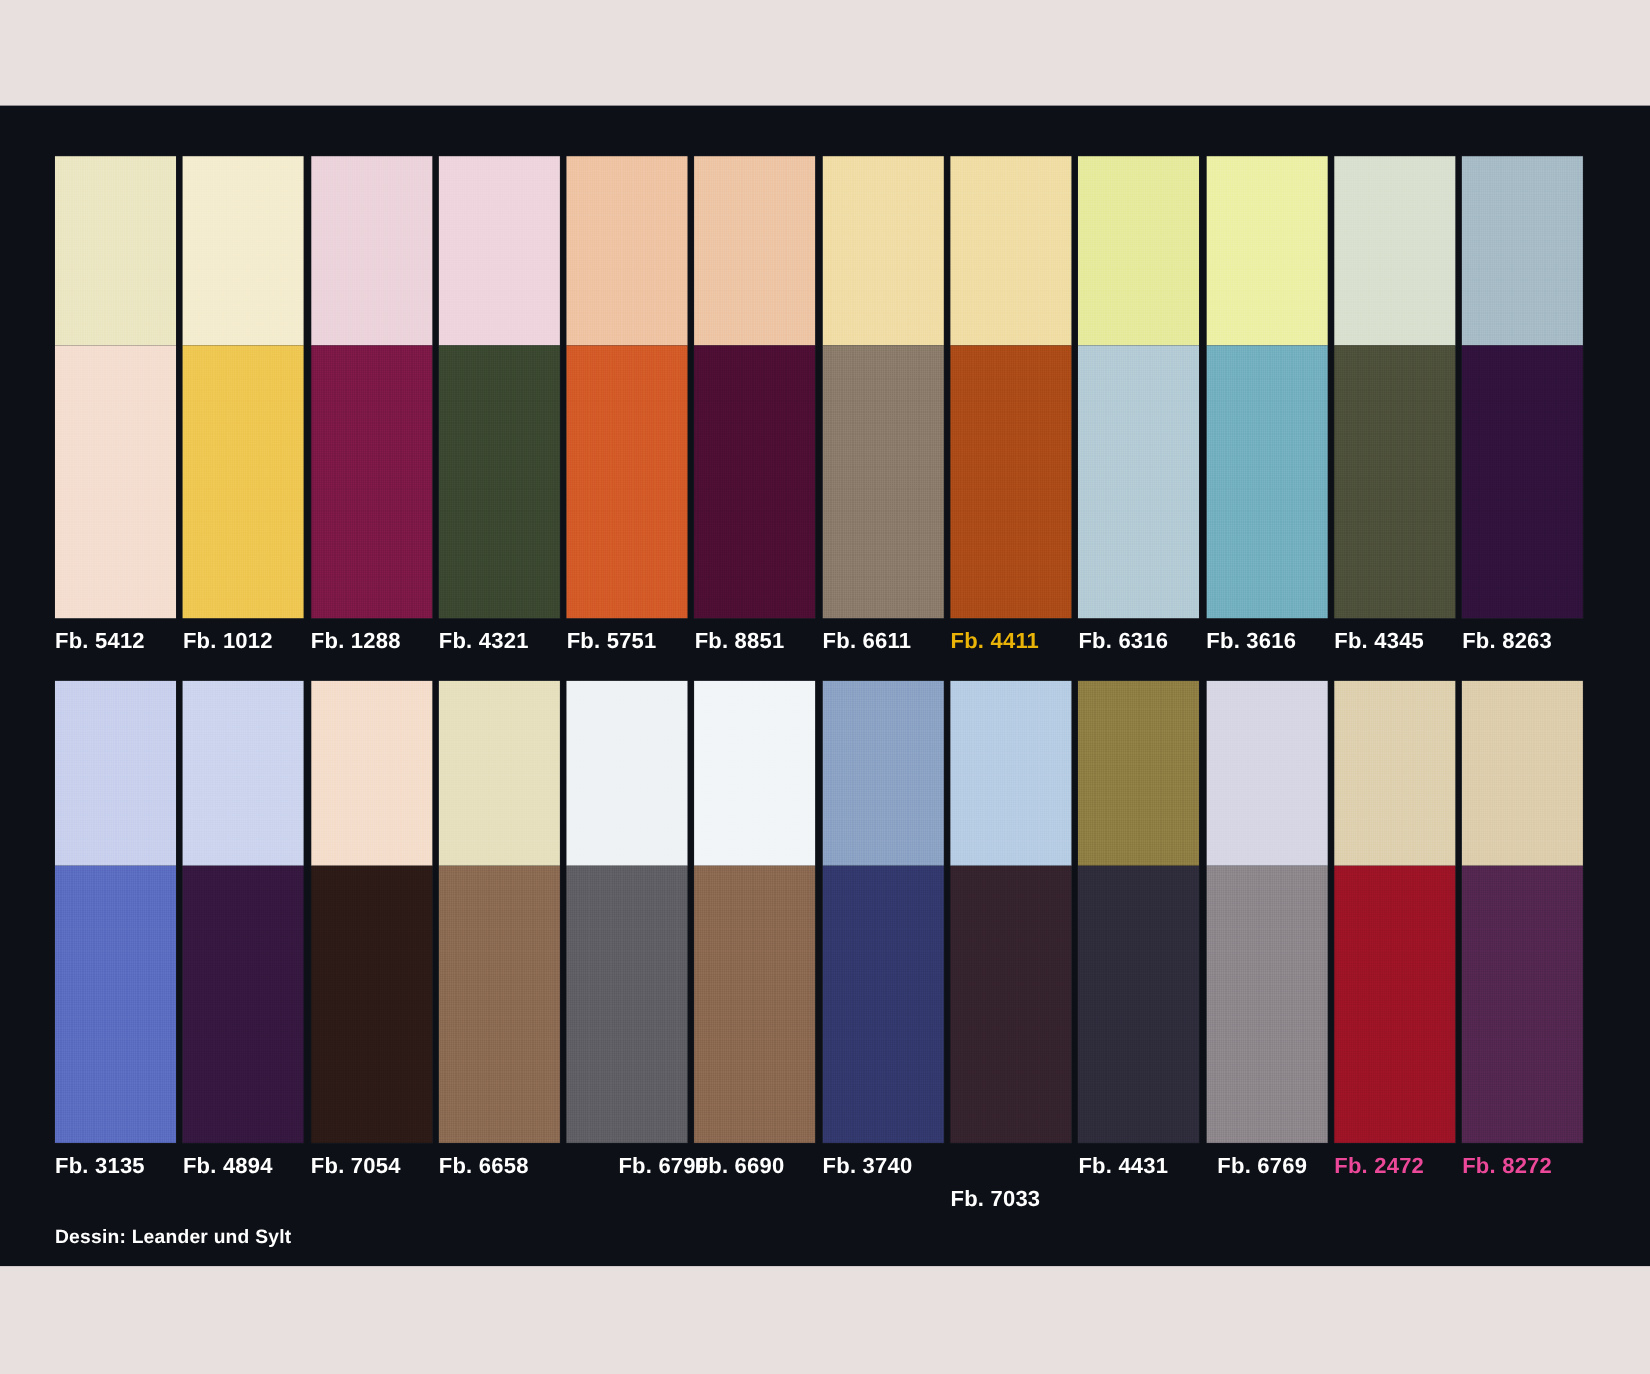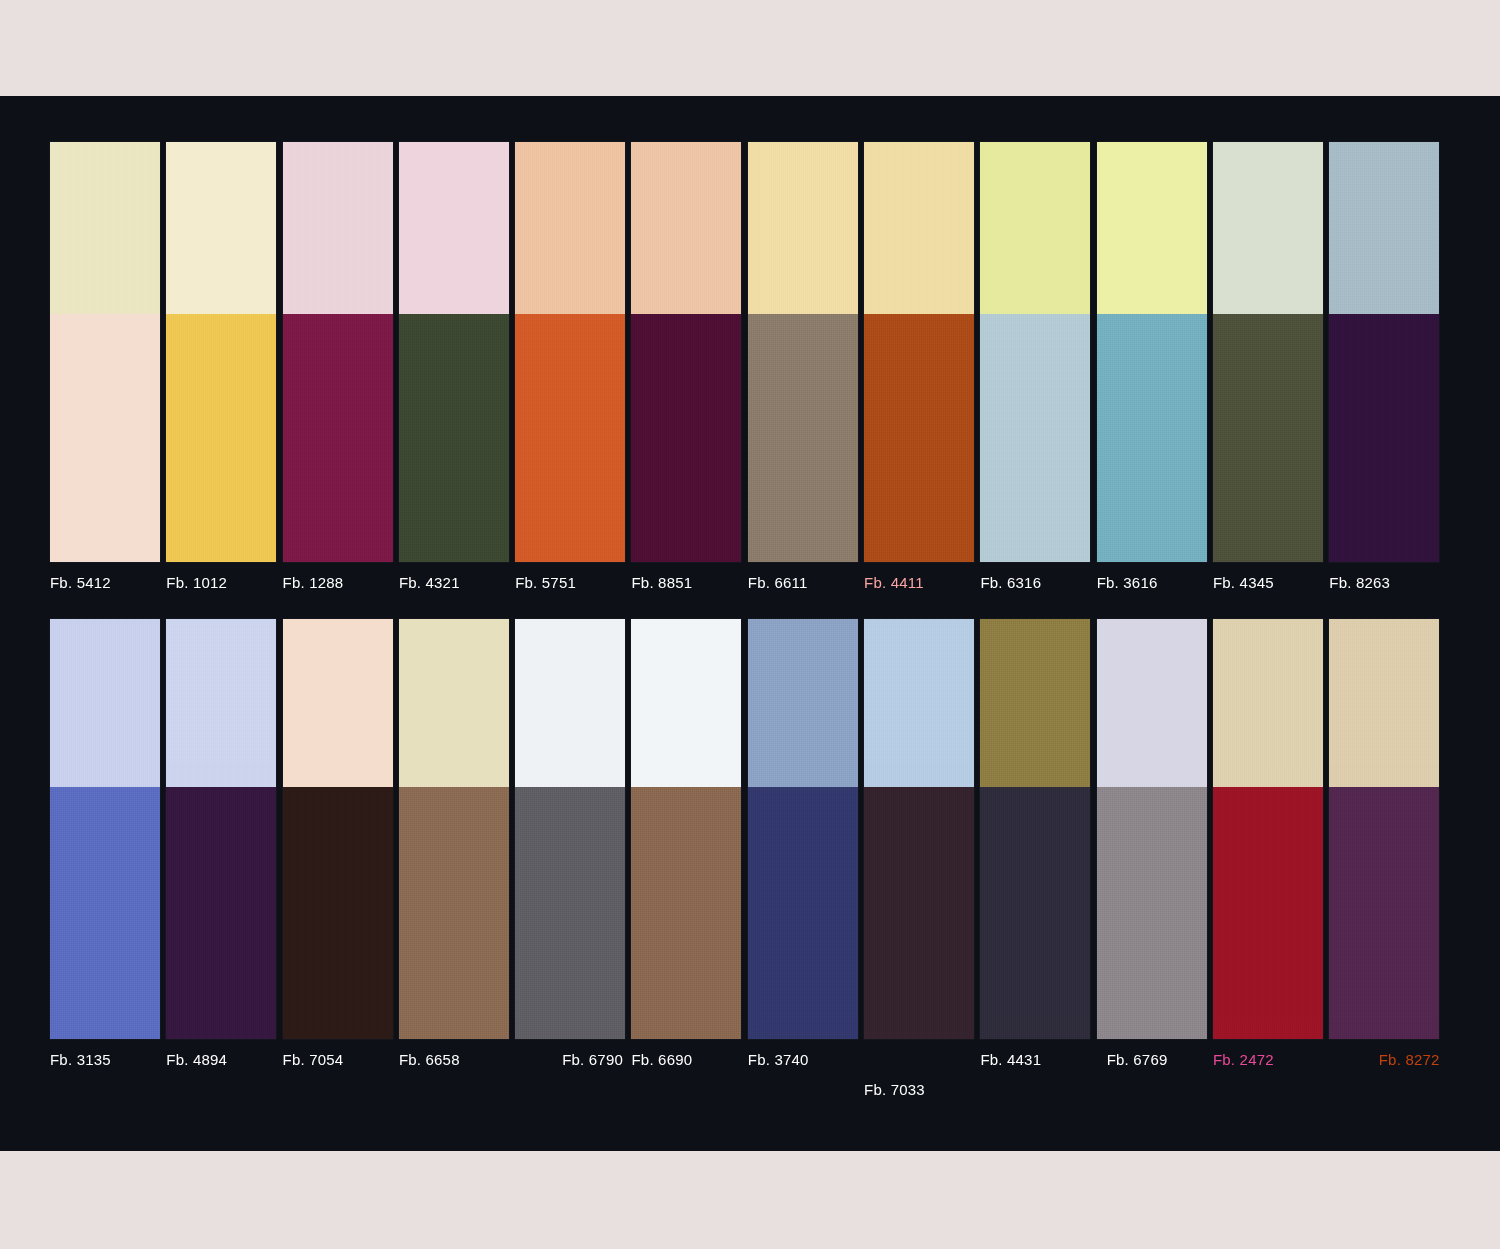--- a/index.html
+++ b/index.html
@@ -87,22 +87,22 @@
     margin-top: 11px;
   }
   .label-cell {
     width: 116.3px;
     box-sizing: border-box;
     padding-right: 6px;
   }
   .swatch-label {
     color: #ffffff;
     font-family: "Liberation Sans", sans-serif;
-    font-size: 15px;
-    font-weight: normal;
+    font-size: 20px;
+    font-weight: bold;
     letter-spacing: 0.2px;
     line-height: 20px;
     white-space: nowrap;
   }
 
   .row-gap { height: 26px; }
 
   .caption {
     color: #ffffff;
     font-family: "Liberation Sans", sans-serif;
@@ -213,21 +213,21 @@
         <div class="label-cell">
             <div class="swatch-label" style="color: rgb(255, 255, 255);">Fb. 5751</div>
           </div>
         <div class="label-cell">
             <div class="swatch-label" style="color: rgb(255, 255, 255);">Fb. 8851</div>
           </div>
         <div class="label-cell">
             <div class="swatch-label" style="color: rgb(255, 255, 255);">Fb. 6611</div>
           </div>
         <div class="label-cell">
-            <div class="swatch-label" style="color: #fca5a5;">Fb. 4411</div>
+            <div class="swatch-label" style="color: #eab308;">Fb. 4411</div>
           </div>
         <div class="label-cell">
             <div class="swatch-label" style="color: rgb(255, 255, 255);">Fb. 6316</div>
           </div>
         <div class="label-cell">
             <div class="swatch-label" style="color: rgb(255, 255, 255);">Fb. 3616</div>
           </div>
         <div class="label-cell">
             <div class="swatch-label" style="color: rgb(255, 255, 255);">Fb. 4345</div>
           </div>
@@ -341,21 +341,22 @@
         <div class="label-cell">
             <div class="swatch-label" style="color: rgb(255, 255, 255);">Fb. 4431</div>
           </div>
         <div class="label-cell">
             <div class="swatch-label" style="color: rgb(255, 255, 255); padding-left: 10px;">Fb. 6769</div>
           </div>
         <div class="label-cell">
             <div class="swatch-label" style="color: #ec4899;">Fb. 2472</div>
           </div>
         <div class="label-cell">
-            <div class="swatch-label" style="color: #c2410c; text-align: right;">Fb. 8272</div>
+            <div class="swatch-label" style="color: #ec4899;">Fb. 8272</div>
           </div>
       </div>
 
+      <div class="caption" style="color: rgb(255, 255, 255);">Dessin: Leander und Sylt</div>
 
     </div>
   </div>
 
 </div>
 
 </body></html>

